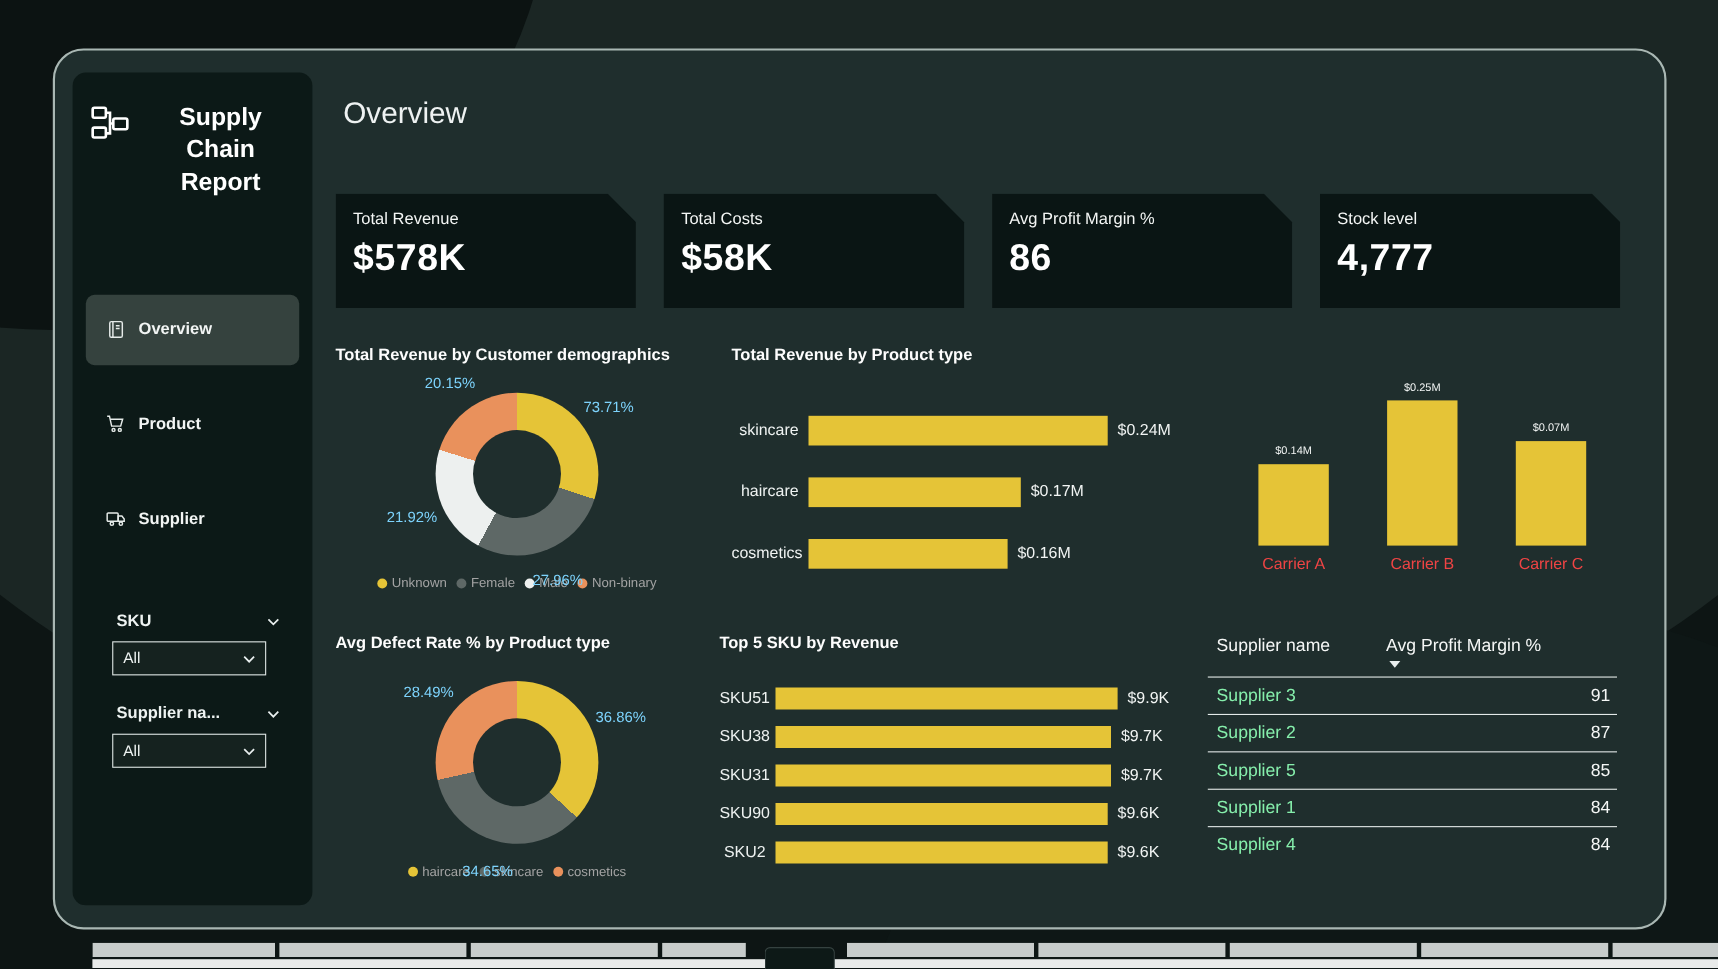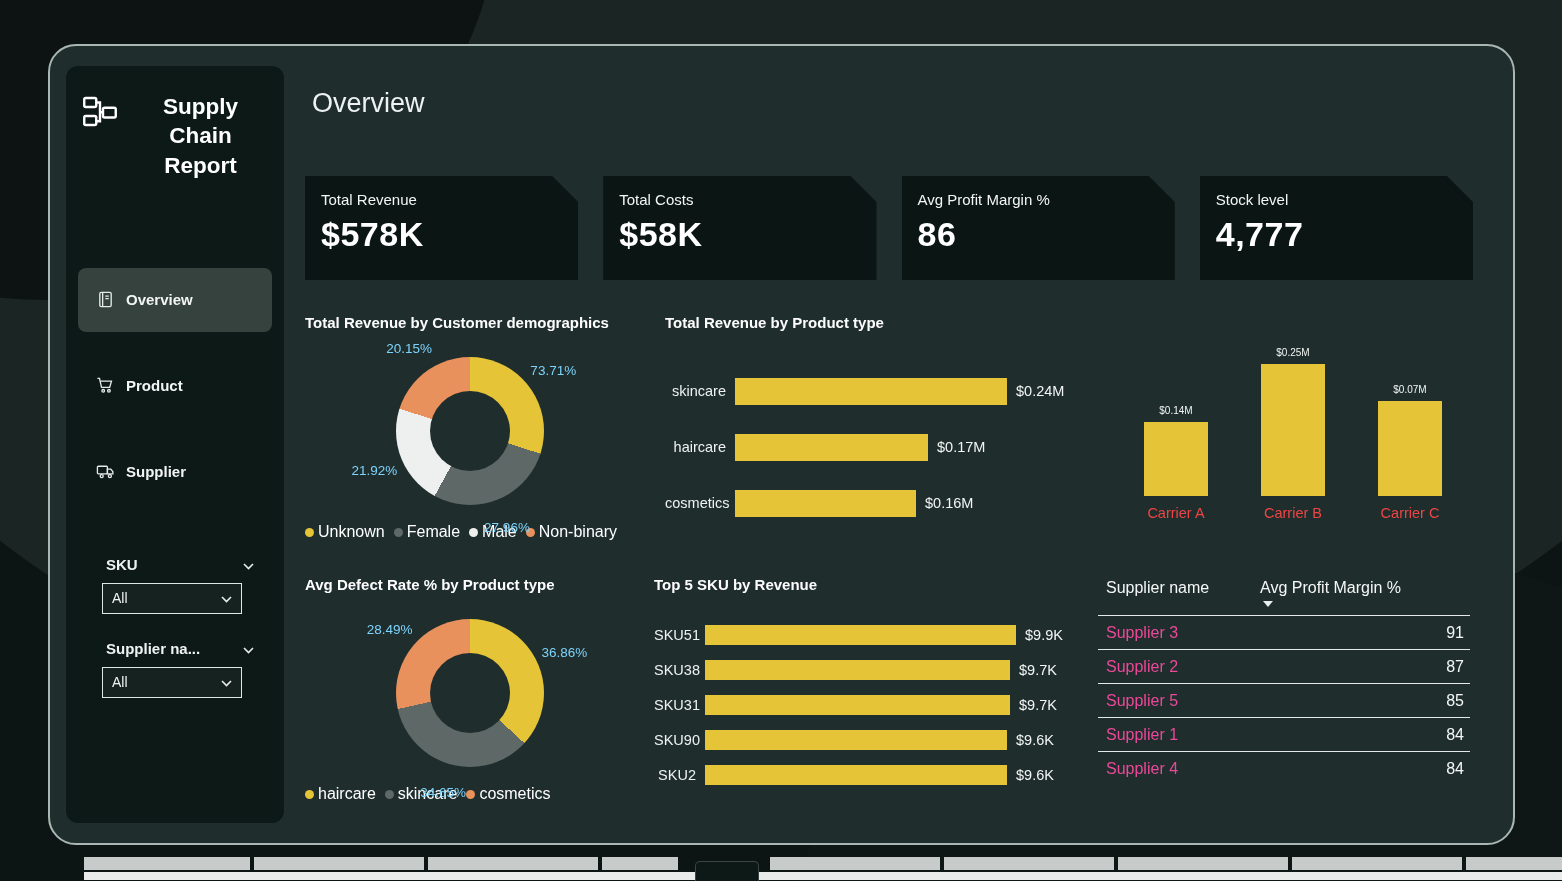--- a/index.html
+++ b/index.html
@@ -65,21 +65,21 @@
   .chart-title{font-size:15px;font-weight:700;color:#fdfdfd;line-height:20px}
   .c-prod{padding-left:20px}
   .c-sku{padding-left:9px}
   .c-carrier,.c-table{padding-left:3px}
 
   
   .donut-area{position:relative;height:172px;margin-top:6px}
   .donut-ring{position:absolute;border-radius:50%}
   .donut-hole{position:absolute;border-radius:50%;background:var(--panel)}
   .pct-label{position:absolute;transform:translate(-50%,-50%);font-size:13.5px;color:#7dd3fc;white-space:nowrap}
-  .legend{display:flex;align-items:center;gap:9px;margin-top:12px;font-size:16px;color:#ffffff}
+  .legend{display:flex;justify-content:center;align-items:center;gap:9px;margin-top:12px;font-size:12px;color:#a3a3a3}
   .legend-item{display:inline-flex;align-items:center;gap:4px;cursor:pointer}
   .legend-dot{width:9px;height:9px;border-radius:50%;display:inline-block}
 
   
   .hbar-rows{margin-top:30px}
   .hbar-row{display:flex;align-items:center;height:56px}
   .c-sku .hbar-rows{margin-top:22px}
   .c-sku .hbar-row{height:35px}
   .hbar-cat{text-align:right;padding-right:9px;font-size:14.5px;color:#eef2f1;white-space:nowrap}
   .c-prod .hbar-cat{width:70px}
@@ -97,21 +97,21 @@
   .col-cats span{width:64px;text-align:center;font-size:14.5px;color:#ef4444}
 
   
   .c-table{padding-right:3px}
   .tbl{margin-top:2px}
   .tbl-head{display:flex;font-size:16px;color:#f5f7f6;padding:2px 6px 0 8px;height:38px;align-items:flex-start}
   .tbl-h1{flex:1}
   .tbl-h2{width:204px;display:flex;flex-direction:column;align-items:flex-start}
   .sort-arrow{width:0;height:0;border-left:5px solid transparent;border-right:5px solid transparent;border-top:6px solid #e8eeee;margin:4px 0 0 3px}
   .tbl-row{display:flex;justify-content:space-between;align-items:center;height:34px;border-top:1px solid var(--line);padding:0 6px 0 8px;font-size:16px;cursor:pointer}
-  .tbl-name{flex:1;color:#ec4899}
+  .tbl-name{flex:1;color:#86efac}
   .tbl-val{width:204px;text-align:right;color:#f5f7f6}
 </style>
 </head>
 <body>
 
 <div class="swoosh sw1"></div>
 <div class="swoosh sw2"></div>
 <div class="swoosh sw3"></div>
 
 <div class="sheet">

